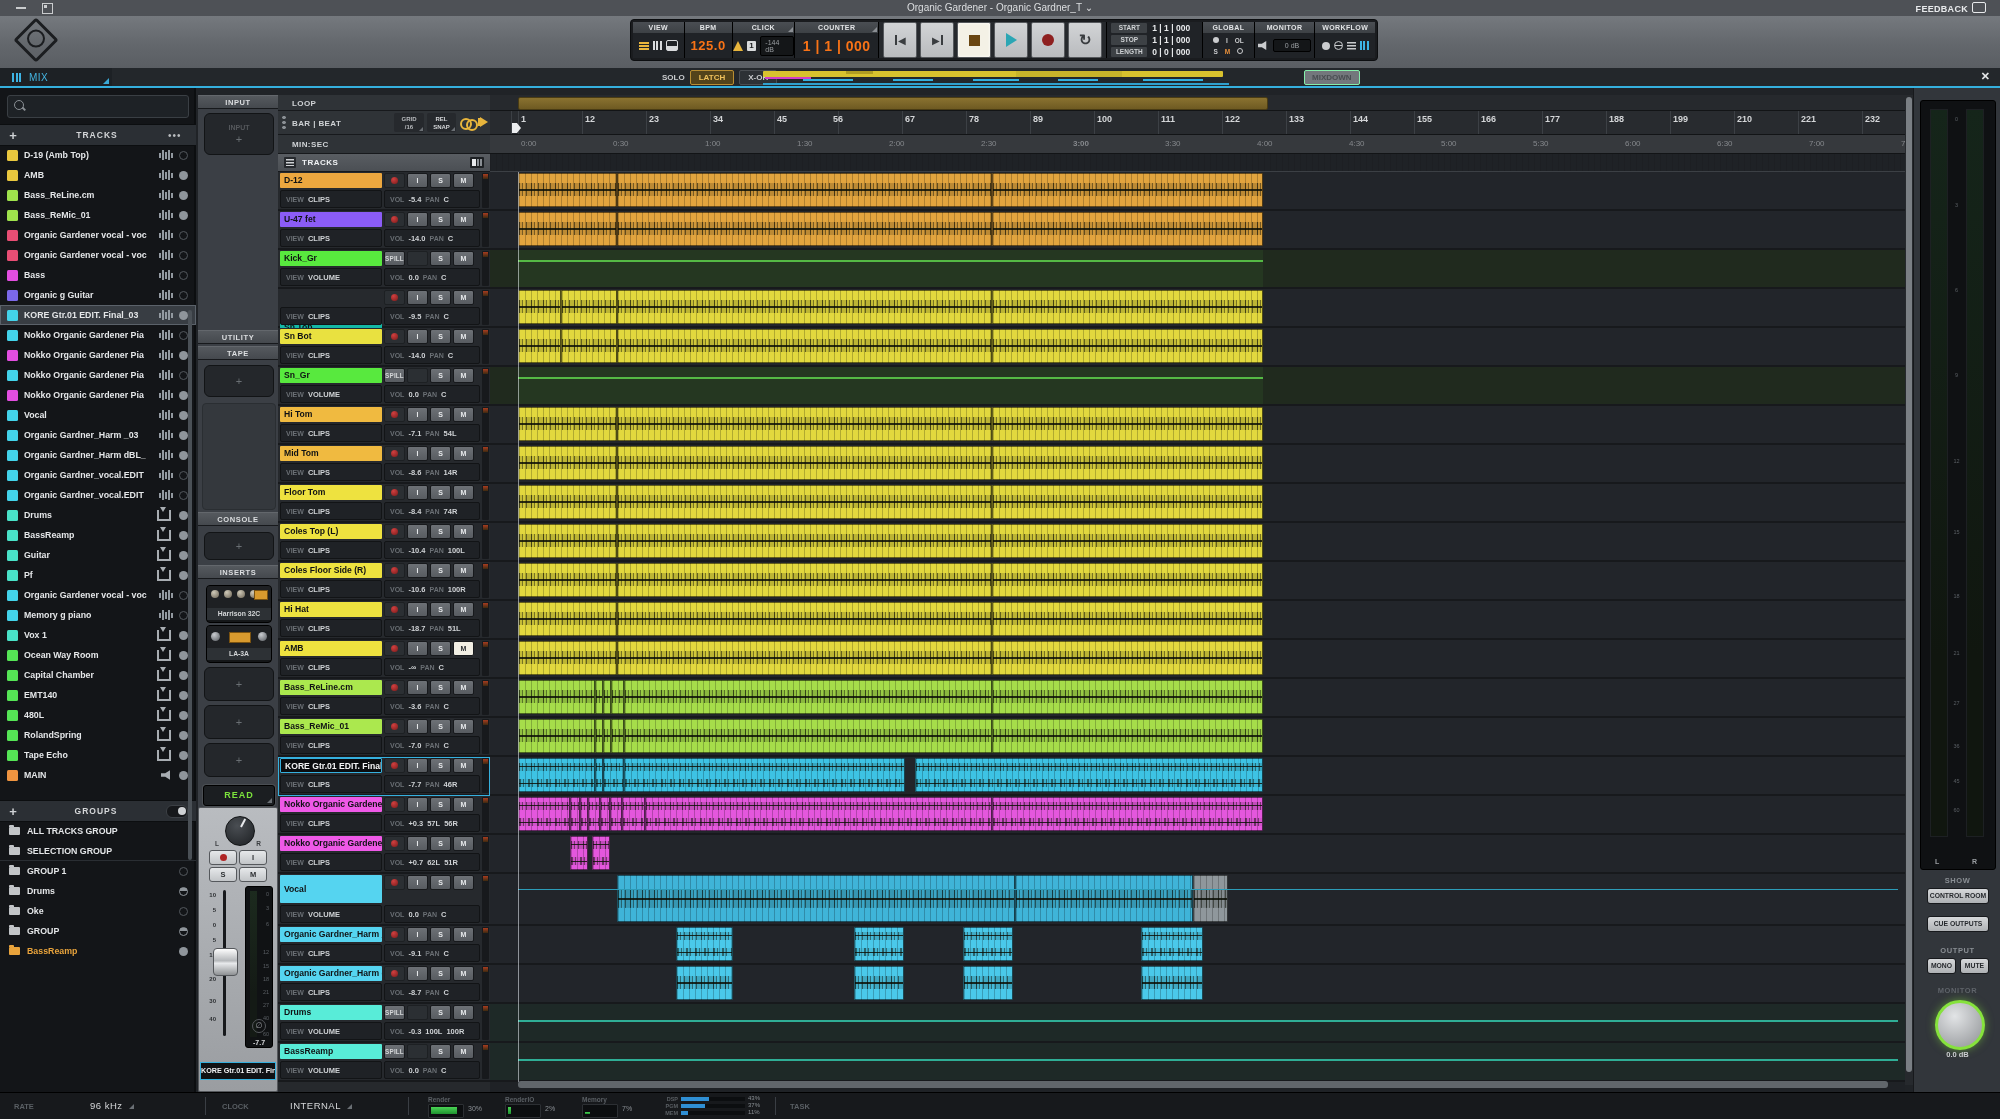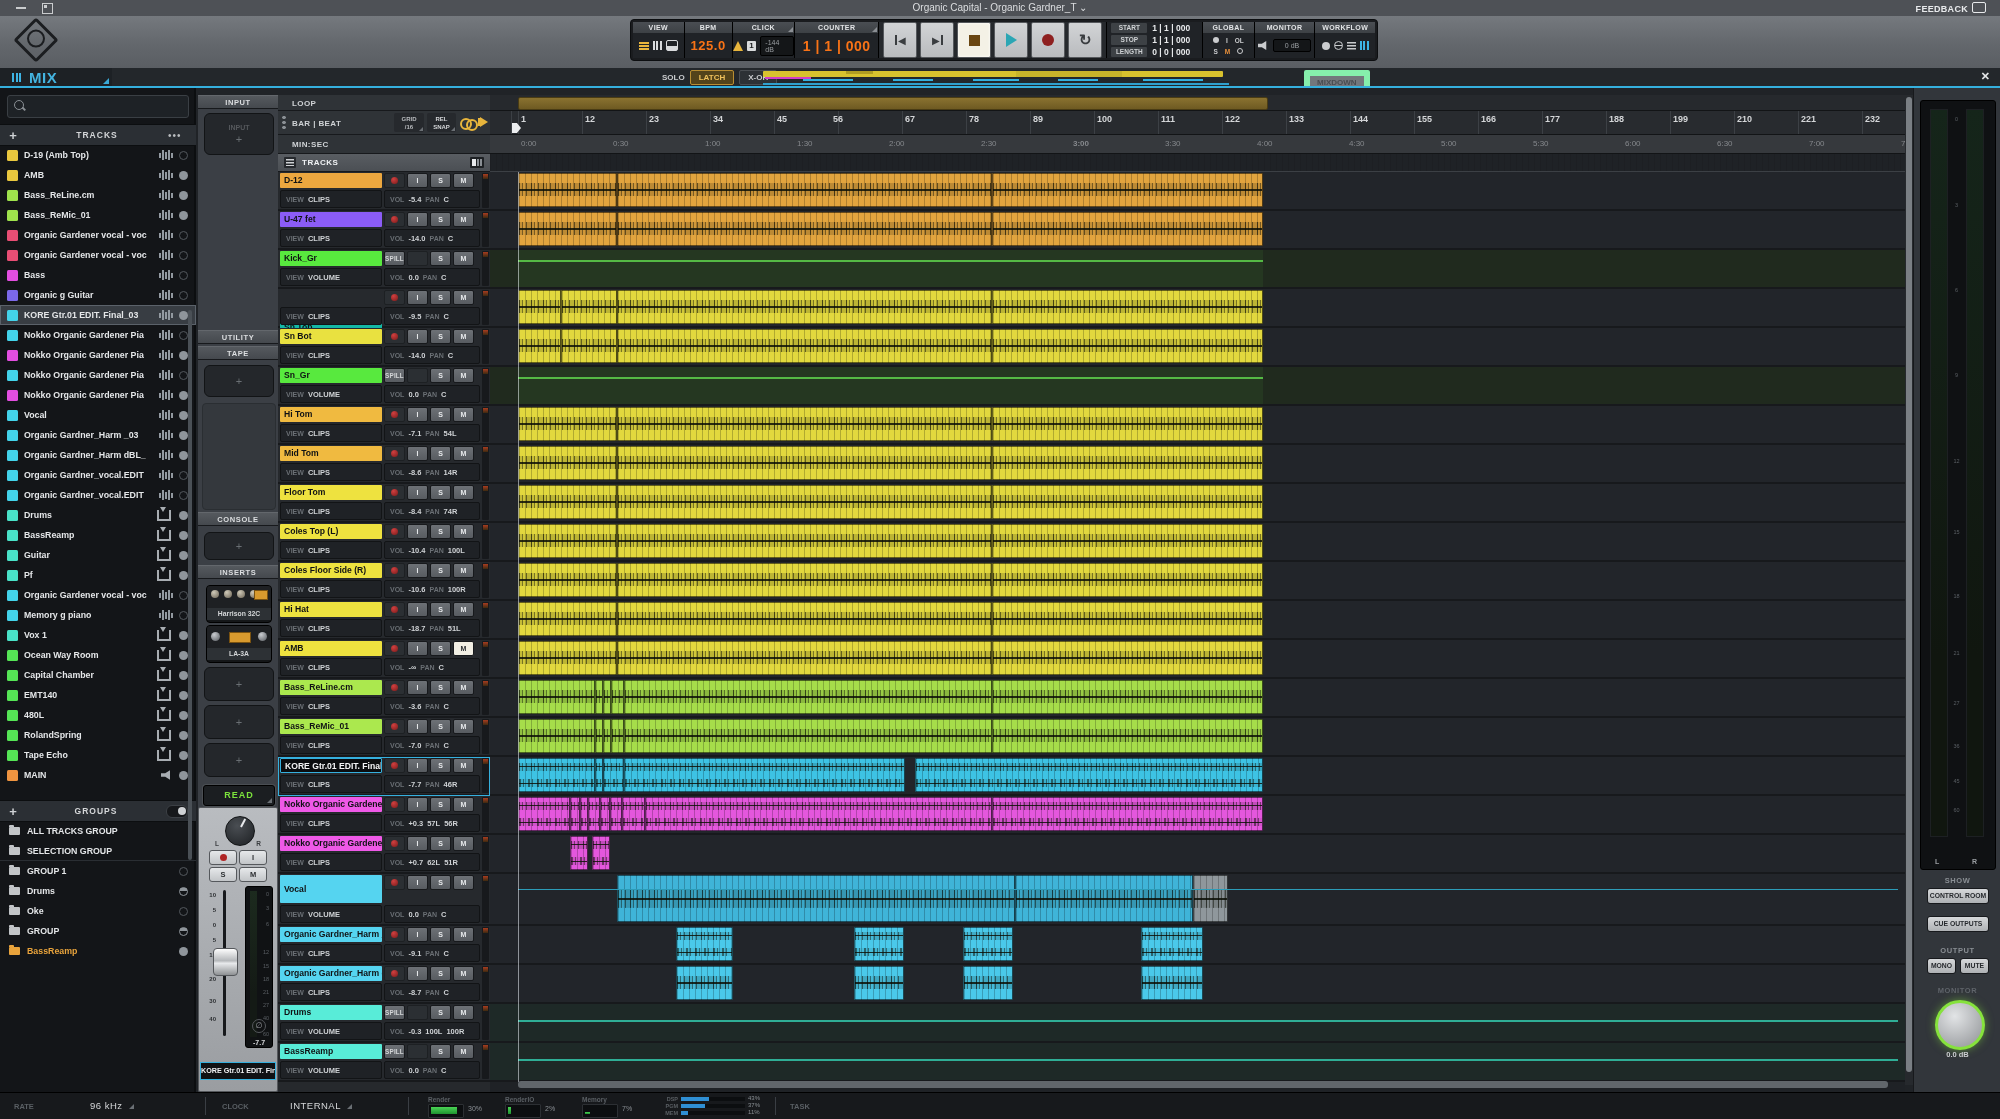--- a/index.html
+++ b/index.html
@@ -59,37 +59,37 @@
   .ihamb{display:inline-block;width:9px;height:8px;background:
     linear-gradient(#caccce,#caccce) 0 0/9px 1.5px no-repeat,
     linear-gradient(#caccce,#caccce) 0 3px/9px 1.5px no-repeat,
     linear-gradient(#caccce,#caccce) 0 6px/9px 1.5px no-repeat}
   .gdot{width:8px;height:8px;border-radius:50%;background:#caccce}
   
   #tabbar{position:absolute;left:0;top:68px;width:2000px;height:18px;background:#23272b}
   #accent{position:absolute;left:0;top:86px;width:2000px;height:2px;background:#35b0de}
   #mixtab{position:absolute;left:0;top:0;width:112px;height:18px;background:#1d2125;display:flex;align-items:center;gap:8px;padding-left:12px;box-sizing:border-box}
   #mixtab .fold2{position:absolute;right:3px;bottom:2px;border-left:6px solid transparent;border-bottom:6px solid #3aa9d6}
-  #mix-label{color:#44b4e0;font-size:15px;font-weight:bold;letter-spacing:.5px}
+  #mix-label{color:#44b4e0;font-size:10px;font-weight:normal;letter-spacing:.5px}
   #solo-cluster{position:absolute;left:662px;top:2px;display:flex;align-items:center;gap:5px;font-size:8px;font-weight:bold}
   #solo-label{color:#caccce}
   .solobtn{padding:2px 8px;border-radius:2px;border:1px solid #4a4e52;background:#2d3135;color:#caccce}
   .solobtn.on{background:#53431a;border-color:#b98e32;color:#f0c25c}
   #overview{position:absolute;left:763px;top:3px;width:468px;height:13px}
   #ov-band{position:absolute;left:0;top:0;width:460px;height:6px;background:linear-gradient(90deg,#d8c22e 0 55%,#c8b42a 55% 78%,#d8c22e 78% 100%);border-radius:1px}
   #ov-band::after{content:"";position:absolute;left:18%;top:0;width:6%;height:3px;background:#b09c22}
   #ov-mag{position:absolute;left:2px;top:6px;width:46px;height:2px;background:#d23ec8}
   #ov-cyan{position:absolute;left:0;top:8px;width:460px;height:2px;background:
     linear-gradient(#35b0de,#35b0de) 40px 0/50px 2px no-repeat,
     linear-gradient(#35b0de,#35b0de) 130px 0/40px 2px no-repeat,
     linear-gradient(#35b0de,#35b0de) 210px 0/46px 2px no-repeat,
     linear-gradient(#35b0de,#35b0de) 295px 0/40px 2px no-repeat,
     linear-gradient(#35b0de,#35b0de) 380px 0/60px 2px no-repeat}
   #ov-line{position:absolute;left:0;top:12px;width:466px;height:2px;background:#2fa0ce}
-  #mixdown{position:absolute;left:1304px;top:2px;padding:2px 7px;background:#73777c;border:6px solid #86efac;border-radius:2px;color:#494d51;font-size:8px;font-weight:bold}
+  #mixdown{position:absolute;left:1304px;top:2px;padding:2px 7px;background:#73777c;border:1px solid #86efac;border-radius:2px;color:#494d51;font-size:8px;font-weight:bold}
   #tab-close{position:absolute;right:10px;top:2px;color:#e4e6e8;font-size:11px;font-weight:bold}
   
   #main{position:absolute;left:0;top:88px;width:2000px;height:1004px;background:#202327}
   
   #sidebar{position:absolute;left:0;top:0;width:196px;height:1004px;background:#131518;border-right:2px solid #0c0e10;box-sizing:border-box}
   #searchbox{position:absolute;left:7px;top:7px;width:180px;height:21px;background:#1e2226;border:1px solid #3a3f44;border-radius:3px}
   .mag{position:absolute;left:6px;top:4px;width:8px;height:8px;border:1.5px solid #8a8f94;border-radius:50%}
   .mag::after{content:"";position:absolute;left:7px;top:7px;width:4px;height:1.5px;background:#8a8f94;transform:rotate(45deg)}
   #tracks-head,#groups-head{position:absolute;left:0;width:196px;height:20px;background:#2b2f34;border-top:1px solid #0c0e10;border-bottom:1px solid #0c0e10;display:flex;align-items:center}
   #tracks-head{top:36px}
@@ -279,21 +279,21 @@
   .mrow .mb{position:absolute;left:19px;top:1px;width:64px;height:4px;background:#0c0e10}
   .mrow .mf{position:absolute;left:19px;top:1px;height:4px;background:#2f8fd4}
   .mrow .mp{position:absolute;left:86px;top:-1px;color:#8a8f94;font-size:6px}
 </style>
 </head>
 <body>
 
 <div id="titlebar">
   <div id="win-min"></div>
   <div id="win-rest"></div>
-  <div id="title-text">Organic Capital - Organic Gardner_T ⌄</div>
+  <div id="title-text">Organic Gardener - Organic Gardner_T ⌄</div>
   <div id="feedback"><span>FEEDBACK</span><span class="fb-icon"></span></div>
 </div>
 
 <div id="headerbar">
   <div id="ua-logo"></div>
   <div id="transport">
     <div class="tsec" style="width:56px">
       <div class="tsec-h">VIEW</div>
       <div class="tsec-b">
           <span class="ibar"></span>

